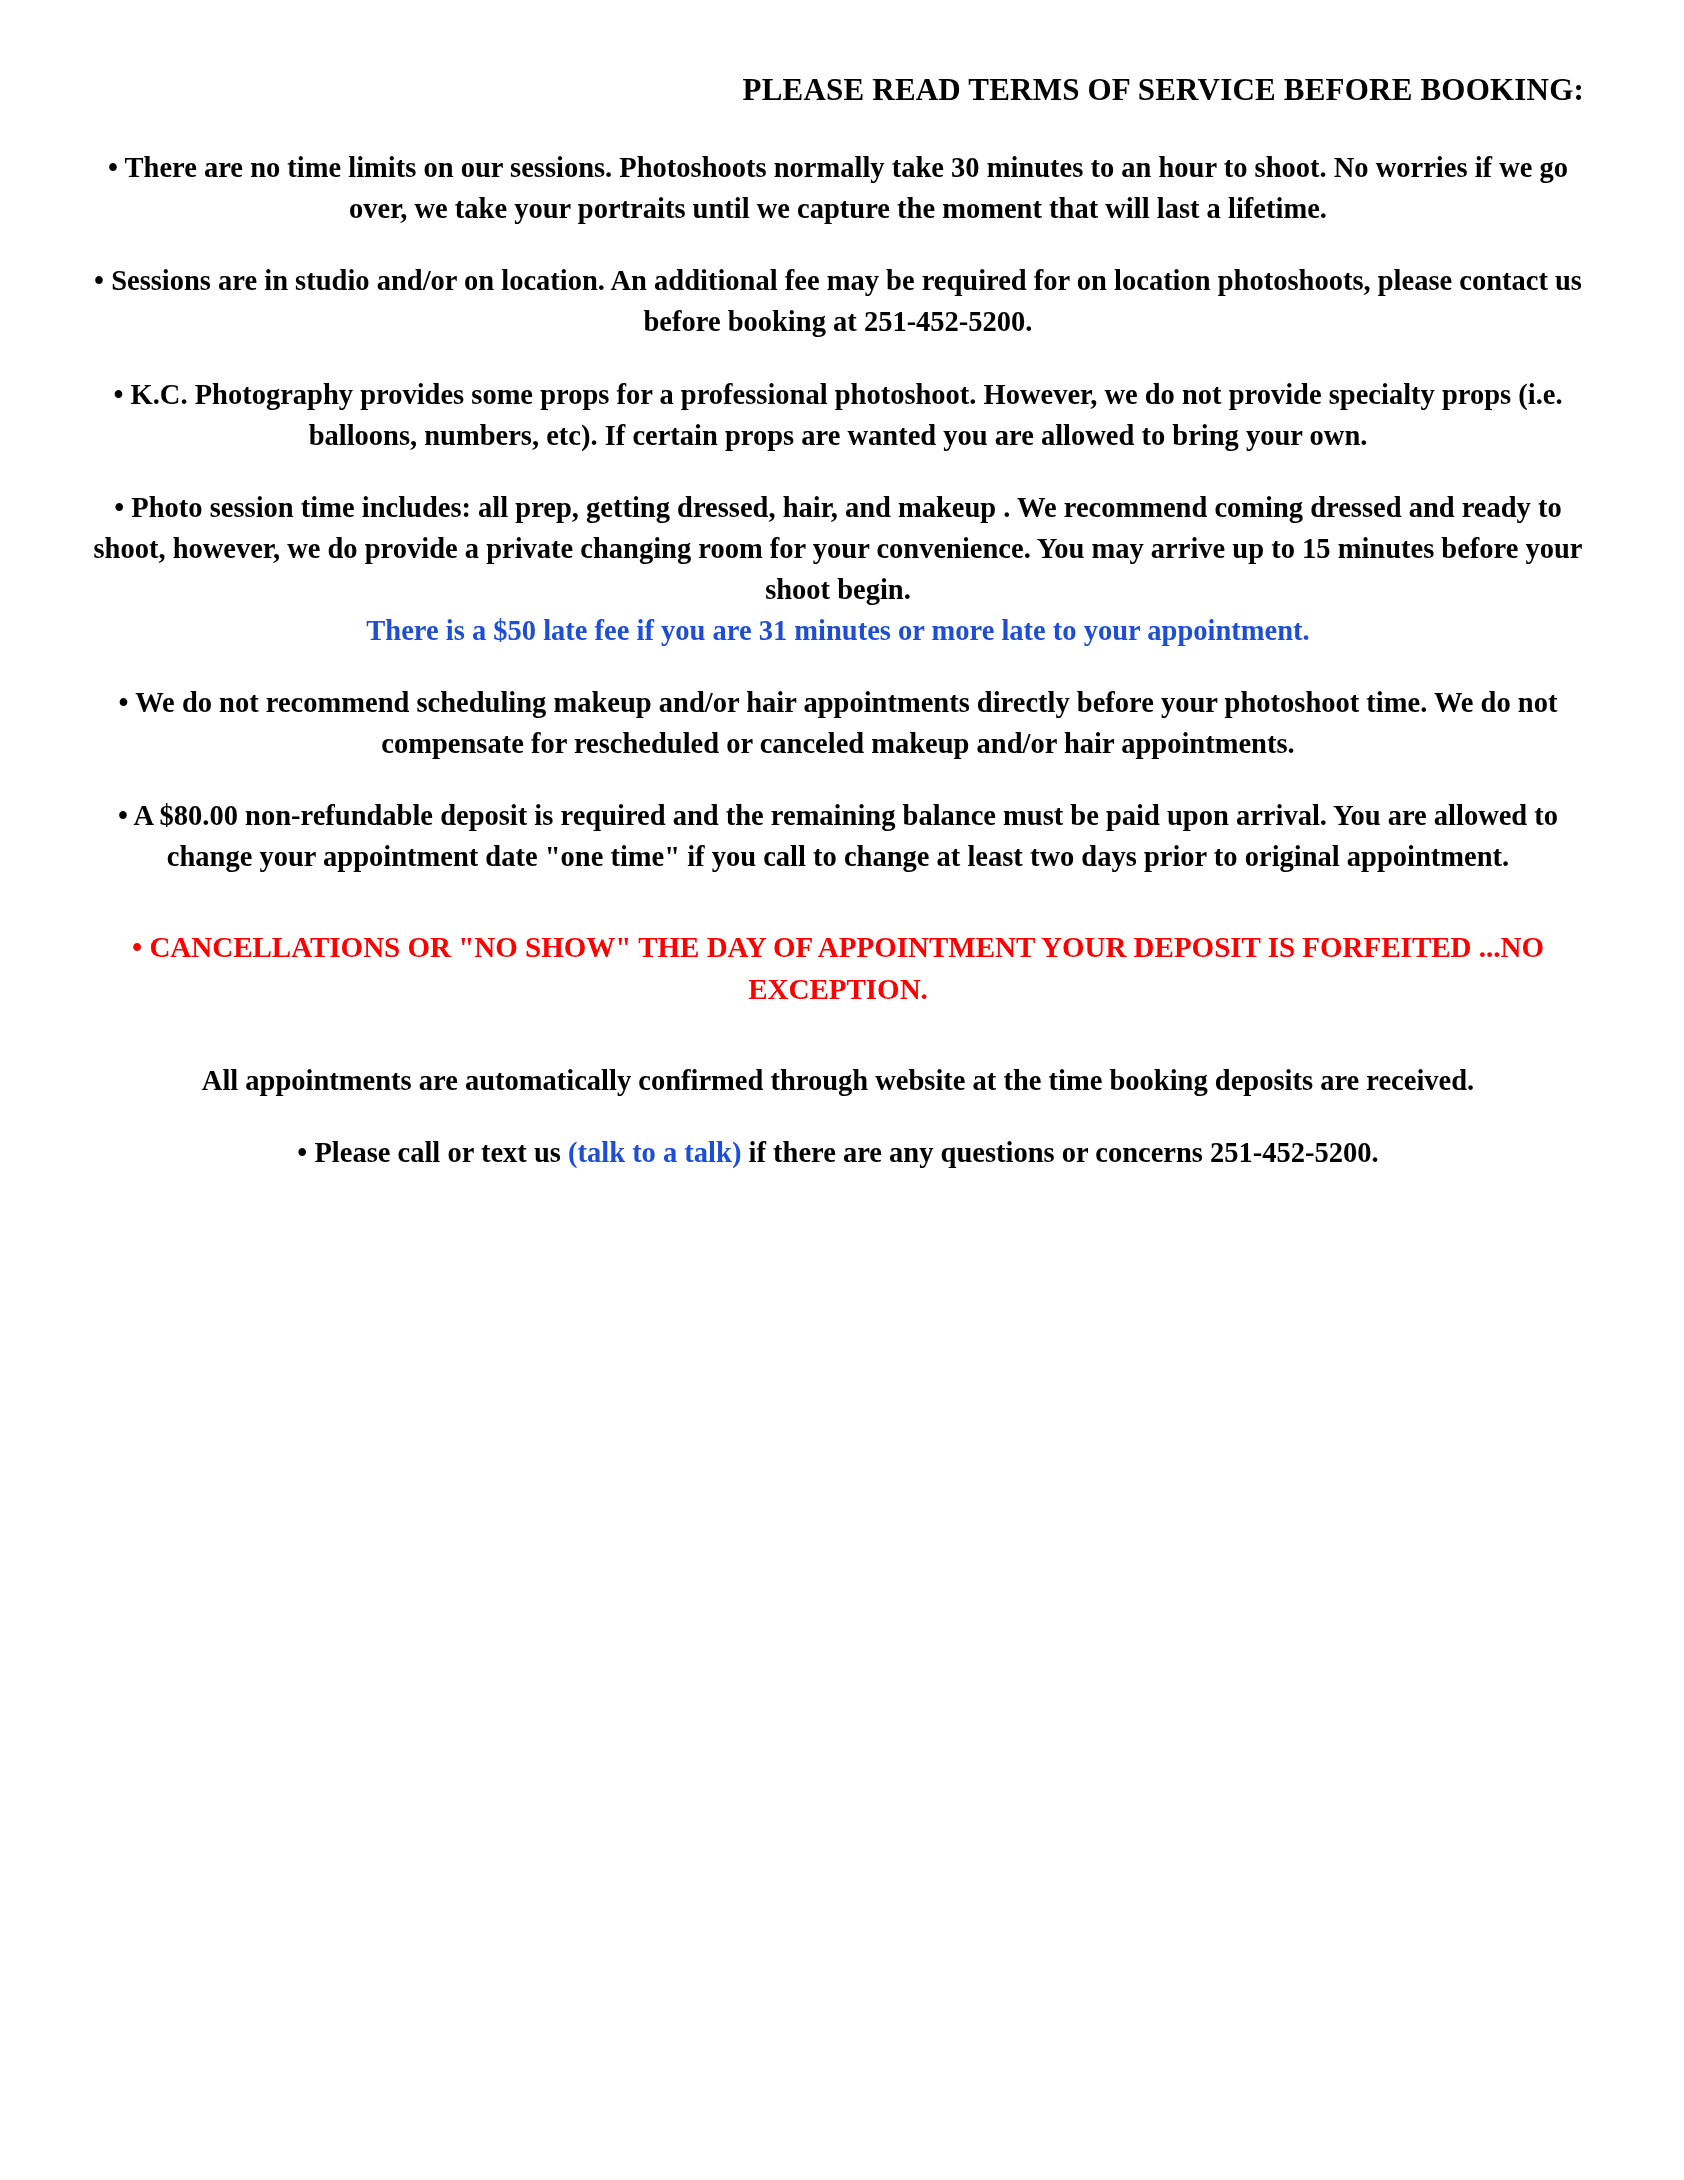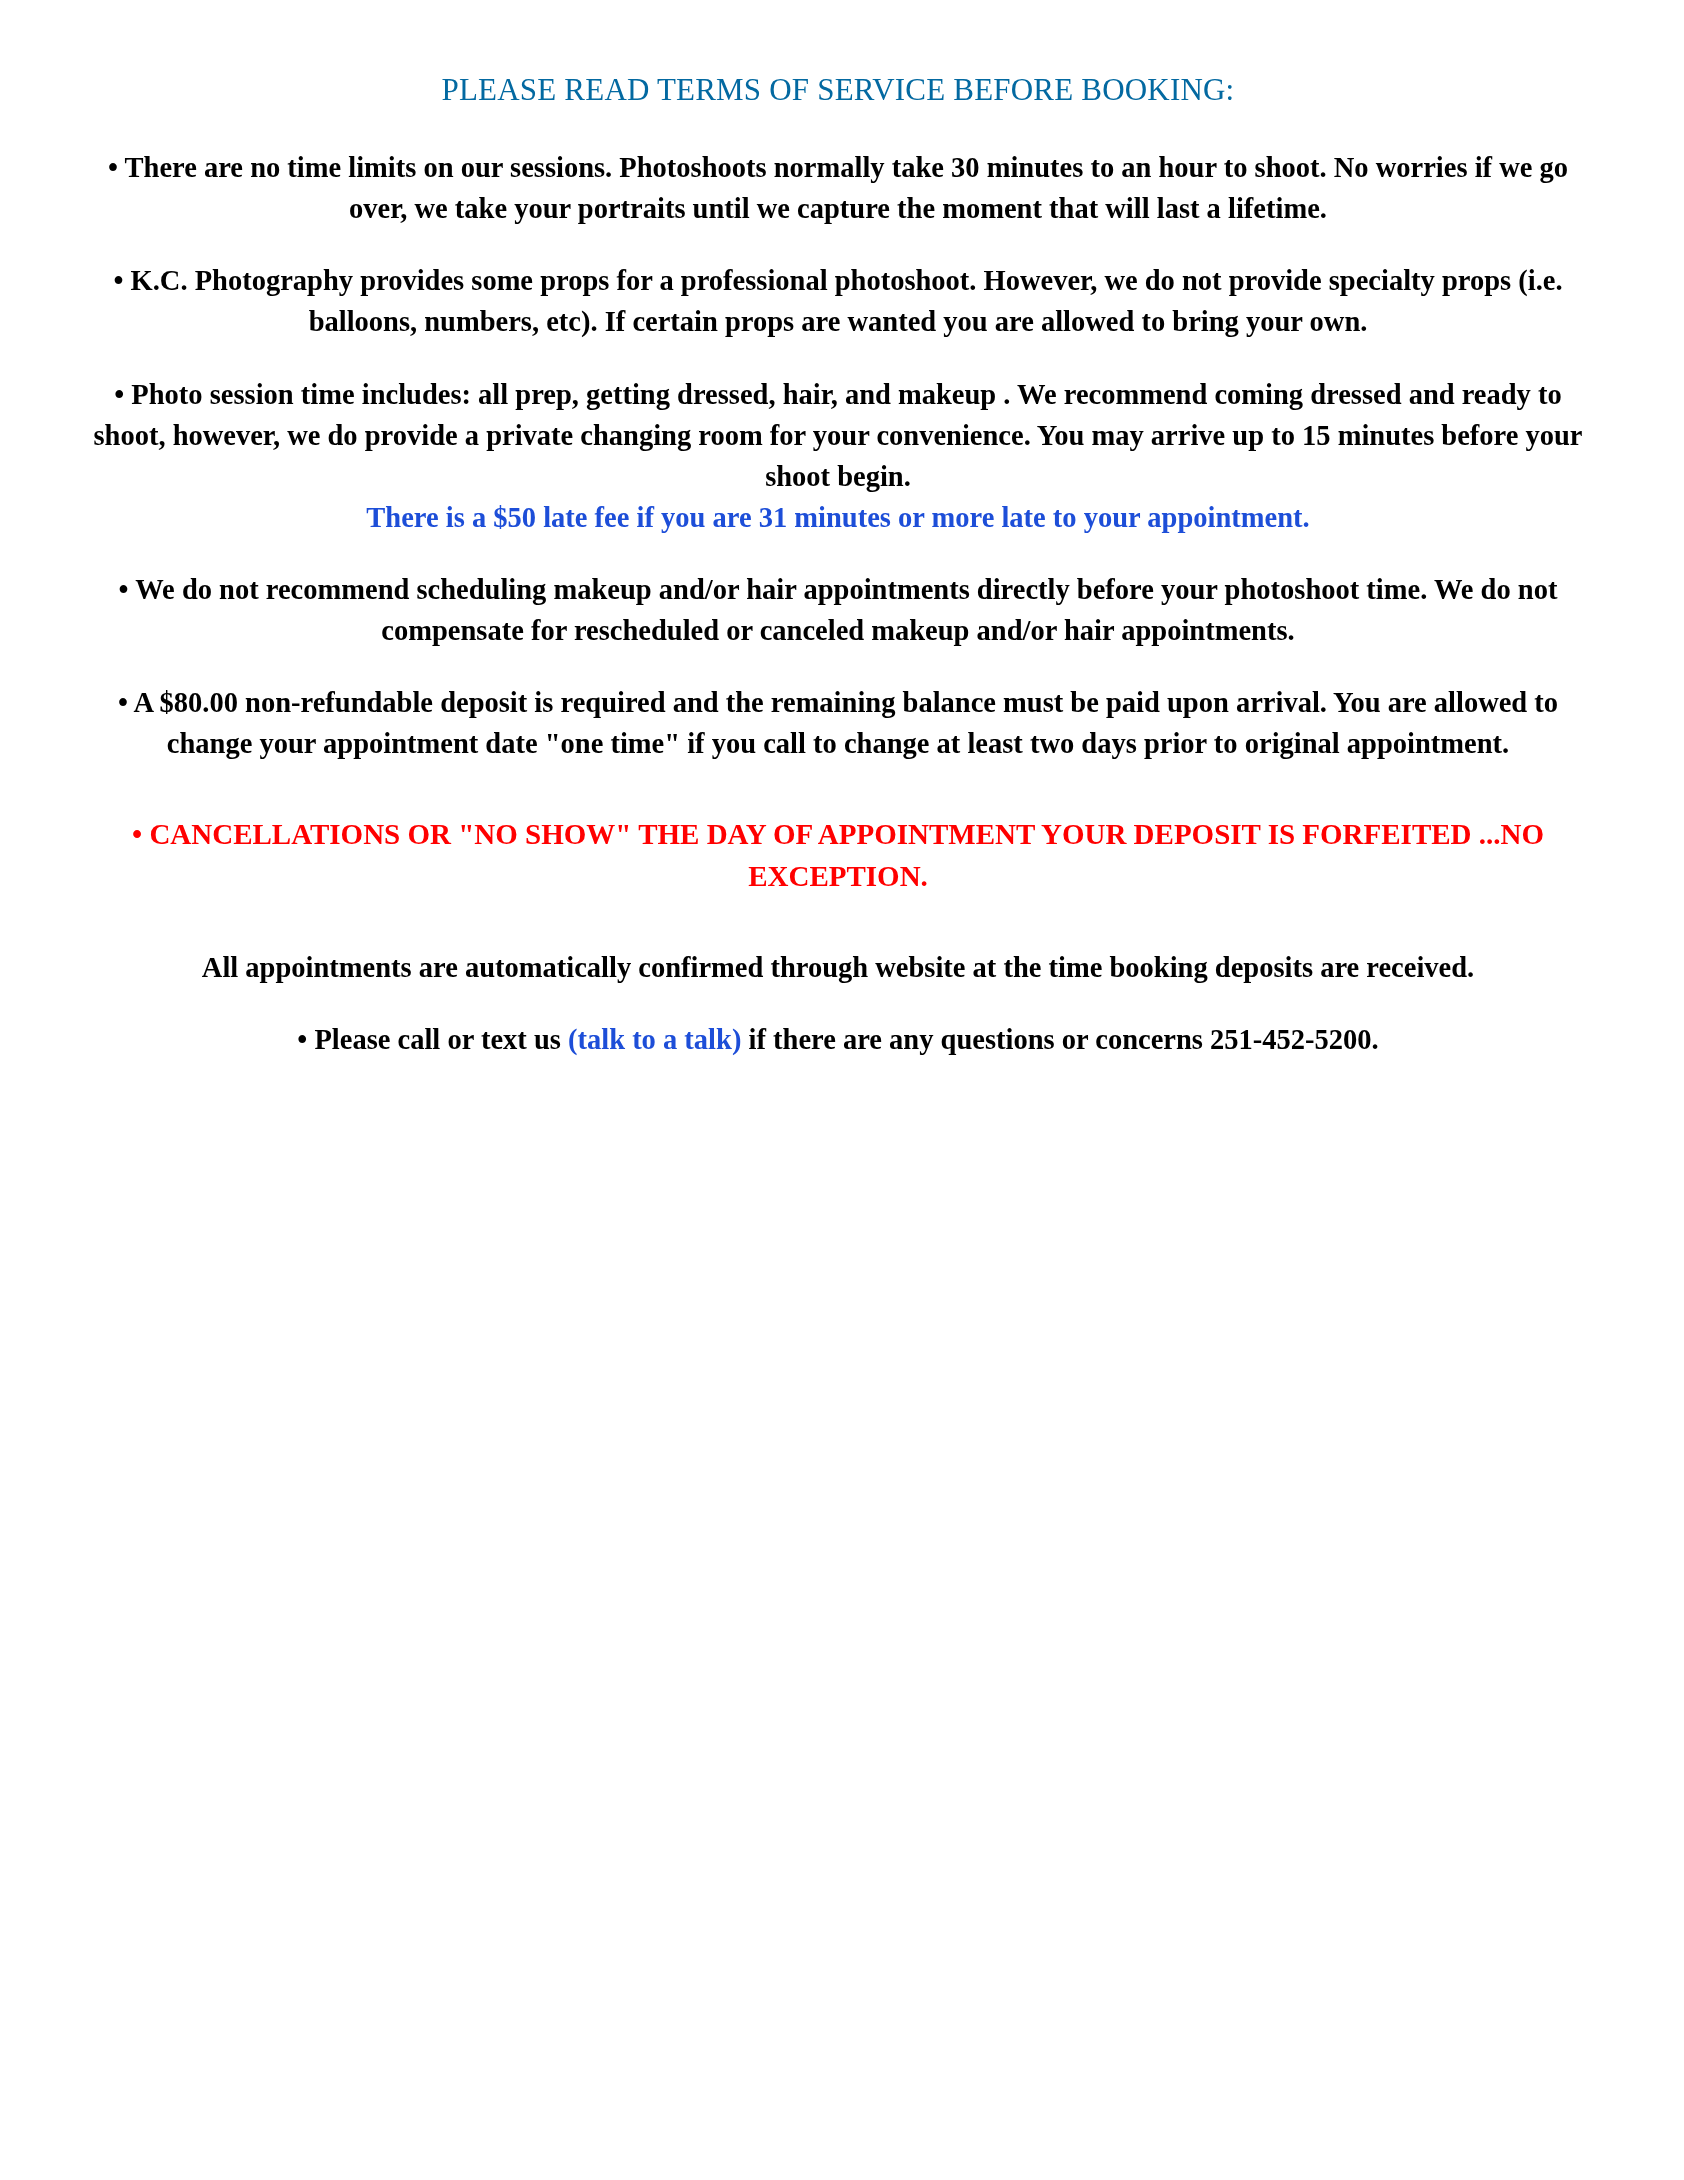--- a/index.html
+++ b/index.html
@@ -14,23 +14,23 @@
     color: #000000;
   }
   .page {
     box-sizing: border-box;
     width: 1685px;
     min-height: 2181px;
     padding: 61px 101px 51px 92px;
     background: #ffffff;
   }
   .doc-title {
-    text-align: center;
-    color: #0369a1;
-    font-weight: normal;
+    text-align: right;
+    color: #000000;
+    font-weight: bold;
     font-size: 31px;
     letter-spacing: 0.2px;
     margin: 10.2px 0 39px 0;
     line-height: 1.2;
   }
   .para {
     font-weight: bold;
     font-size: 28.5px;
     line-height: 1.44;
     margin: 0 0 31px 0;
@@ -51,20 +51,21 @@
 </style>
 </head>
 <body>
 
 <div class="page">
 
   <div class="doc-title">PLEASE READ TERMS OF SERVICE BEFORE BOOKING:</div>
 
   <p class="para">• There are no time limits on our sessions.  Photoshoots normally take 30 minutes to an hour to shoot.  No worries if we go over, we take your portraits until we capture the moment that will last a lifetime.</p>
 
+  <p class="para">• Sessions are in studio and/or on location. An additional fee may be required for on location photoshoots, please contact us before booking at 251-452-5200.</p>
 
   <p class="para">• K.C. Photography provides some props for a professional photoshoot. However, we do not provide specialty props (i.e. balloons, numbers, etc). If certain props are wanted you are allowed to bring your own.</p>
 
   <p class="para">
     <span>• Photo session time includes: all prep, getting dressed, hair, and makeup . We recommend coming dressed and ready to shoot, however, we do provide a private changing room for your convenience. You may arrive up to 15 minutes before your shoot begin.</span>
     <br>
     <span class="red">There is a $50 late fee if you are 31 minutes or more late to your appointment.</span>
   </p>
 
   <p class="para">• We do not recommend scheduling makeup and/or hair appointments directly before your photoshoot time. We do not compensate for rescheduled or canceled makeup and/or hair appointments.</p>

